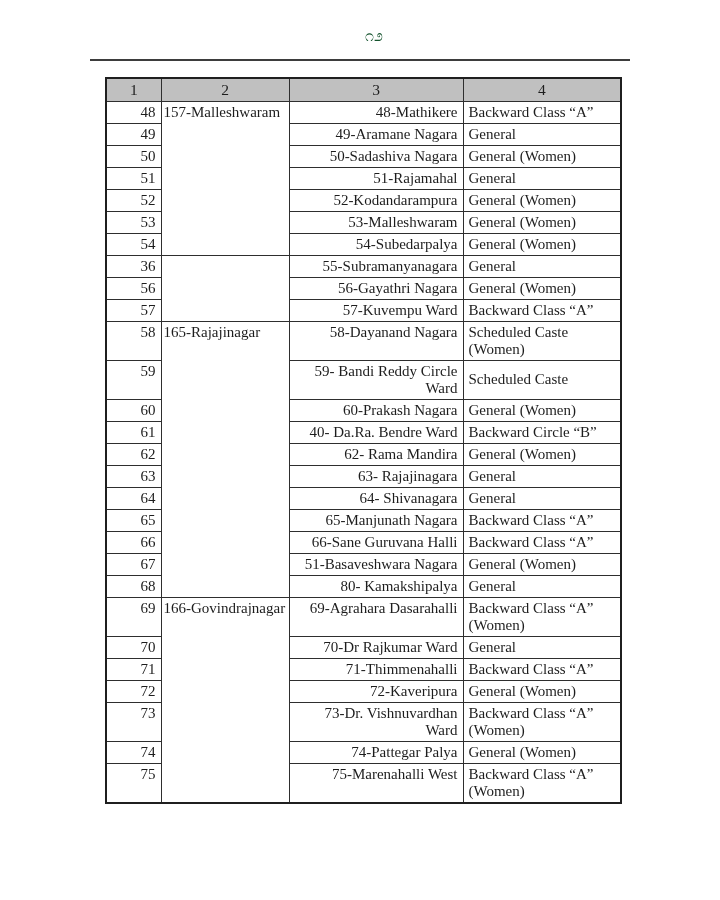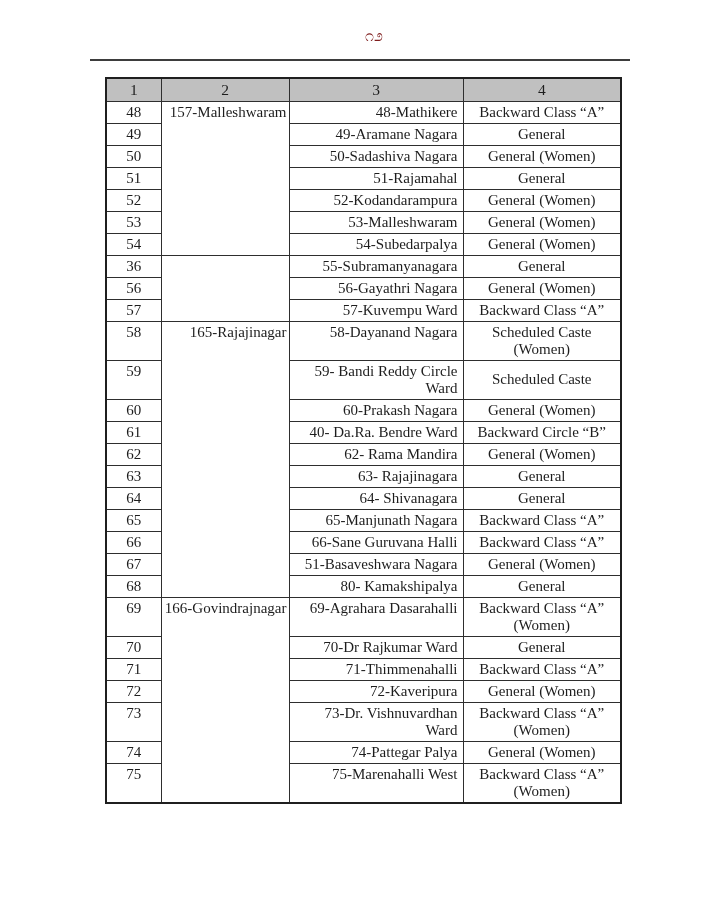--- a/index.html
+++ b/index.html
@@ -10,21 +10,21 @@
     color: #1d1d1d;
     position: relative;
     overflow: hidden;
   }
   .page-number {
     position: absolute;
     top: 27px; left: 0;
     width: 720px;
     text-align: center;
     font-size: 16px;
-    color: #7f1d1d;
+    color: #14532d;
     padding-left: 28px;
   }
   .top-rule {
     position: absolute;
     top: 59px; left: 90px;
     width: 540px; height: 2px;
     background: #3d3d3d;
   }
   table.ward-table {
     position: absolute;
@@ -42,24 +42,24 @@
     vertical-align: top;
     overflow: hidden;
   }
   .ward-table th {
     background: #c0c0c0;
     font-weight: normal;
     font-size: 15.5px;
     text-align: center;
     height: 23px;
   }
-  .ward-table td.sl { text-align: center; height: 22px; margin-top: 40px; }
-  .ward-table td.constituency { text-align: right; padding: 2px 2px; }
+  .ward-table td.sl { text-align: right; height: 22px; margin-top: 40px; }
+  .ward-table td.constituency { text-align: left; padding: 2px 2px; }
   .ward-table td.ward { text-align: right; }
-  .ward-table td.category { text-align: center; vertical-align: middle; }
+  .ward-table td.category { vertical-align: middle; }
 </style>
 </head>
 <body>
 
 <div class="page-number">೧೨</div>
 
 <div class="top-rule"></div>
 
 <table class="ward-table">
   <colgroup>

